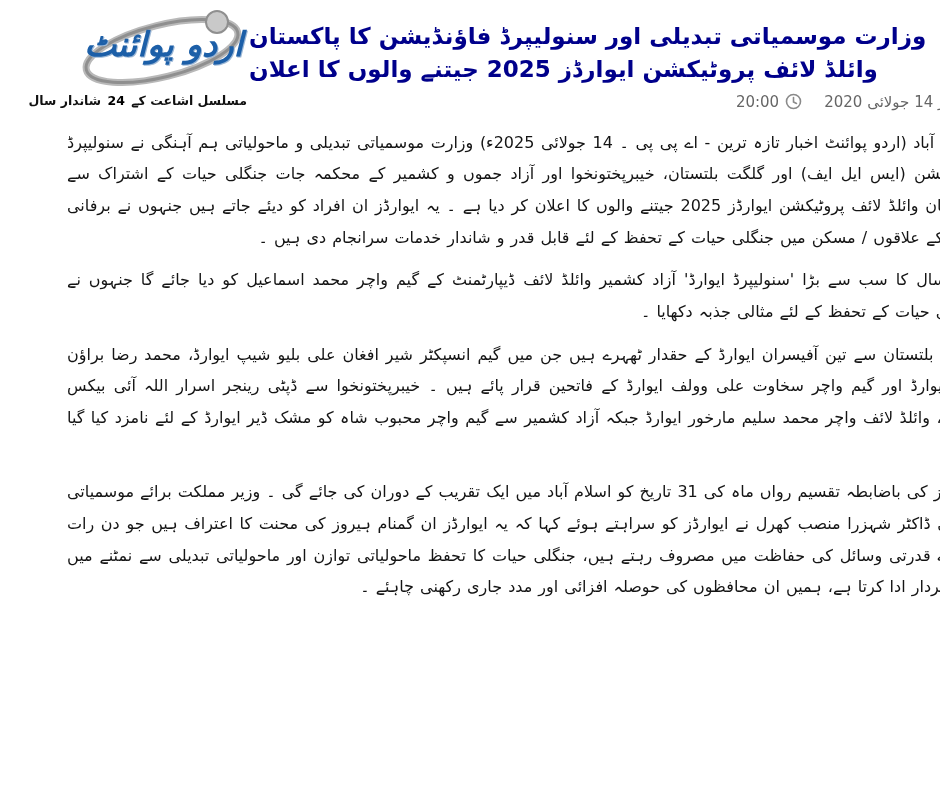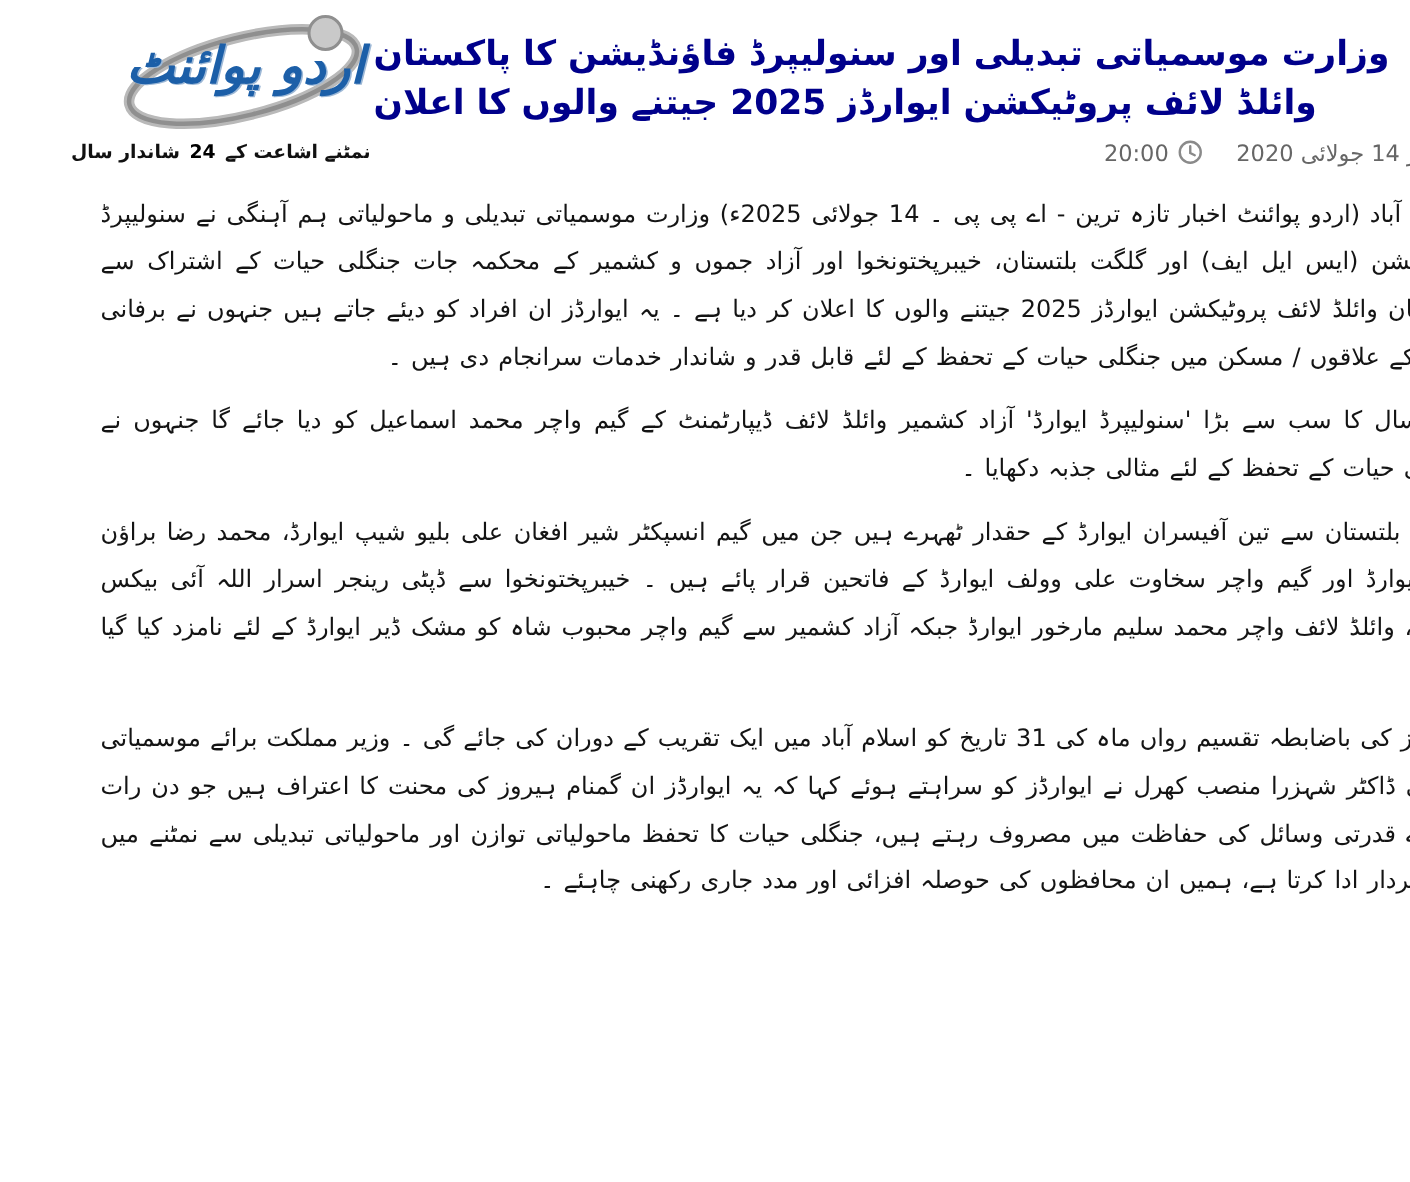--- a/index.html
+++ b/index.html
@@ -111,21 +111,21 @@
   <div class="header">
 
     <div class="logo">
       <svg class="logo-art" width="182" height="104" viewBox="0 0 182 104">
         <ellipse cx="95" cy="45" rx="78" ry="26" fill="none" stroke="#b9b9b9" stroke-width="7" transform="rotate(-14 95 45)"></ellipse>
         <ellipse cx="95" cy="45" rx="78" ry="26" fill="none" stroke="#8f8f8f" stroke-width="3" transform="rotate(-14 95 45)"></ellipse>
         <circle cx="150" cy="16" r="11" fill="#c9c9c9" stroke="#8f8f8f" stroke-width="2"></circle>
       </svg>
       <div class="logo-title">اردو پوائنٹ</div>
       <div class="logo-tagline">
-        <span>نمٹنے اشاعت کے</span>
+        <span>مسلسل اشاعت کے</span>
         <span class="num">24</span>
         <span>شاندار سال</span>
       </div>
     </div>
 
     <div class="head-right">
       <h1 class="headline">وزارت موسمیاتی تبدیلی اور سنولیپرڈ فاؤنڈیشن کا پاکستان وائلڈ لائف پروٹیکشن ایوارڈز 2025 جیتنے والوں کا اعلان</h1>
 
       <div class="meta">
         <svg width="17" height="17" viewBox="0 0 17 17">

